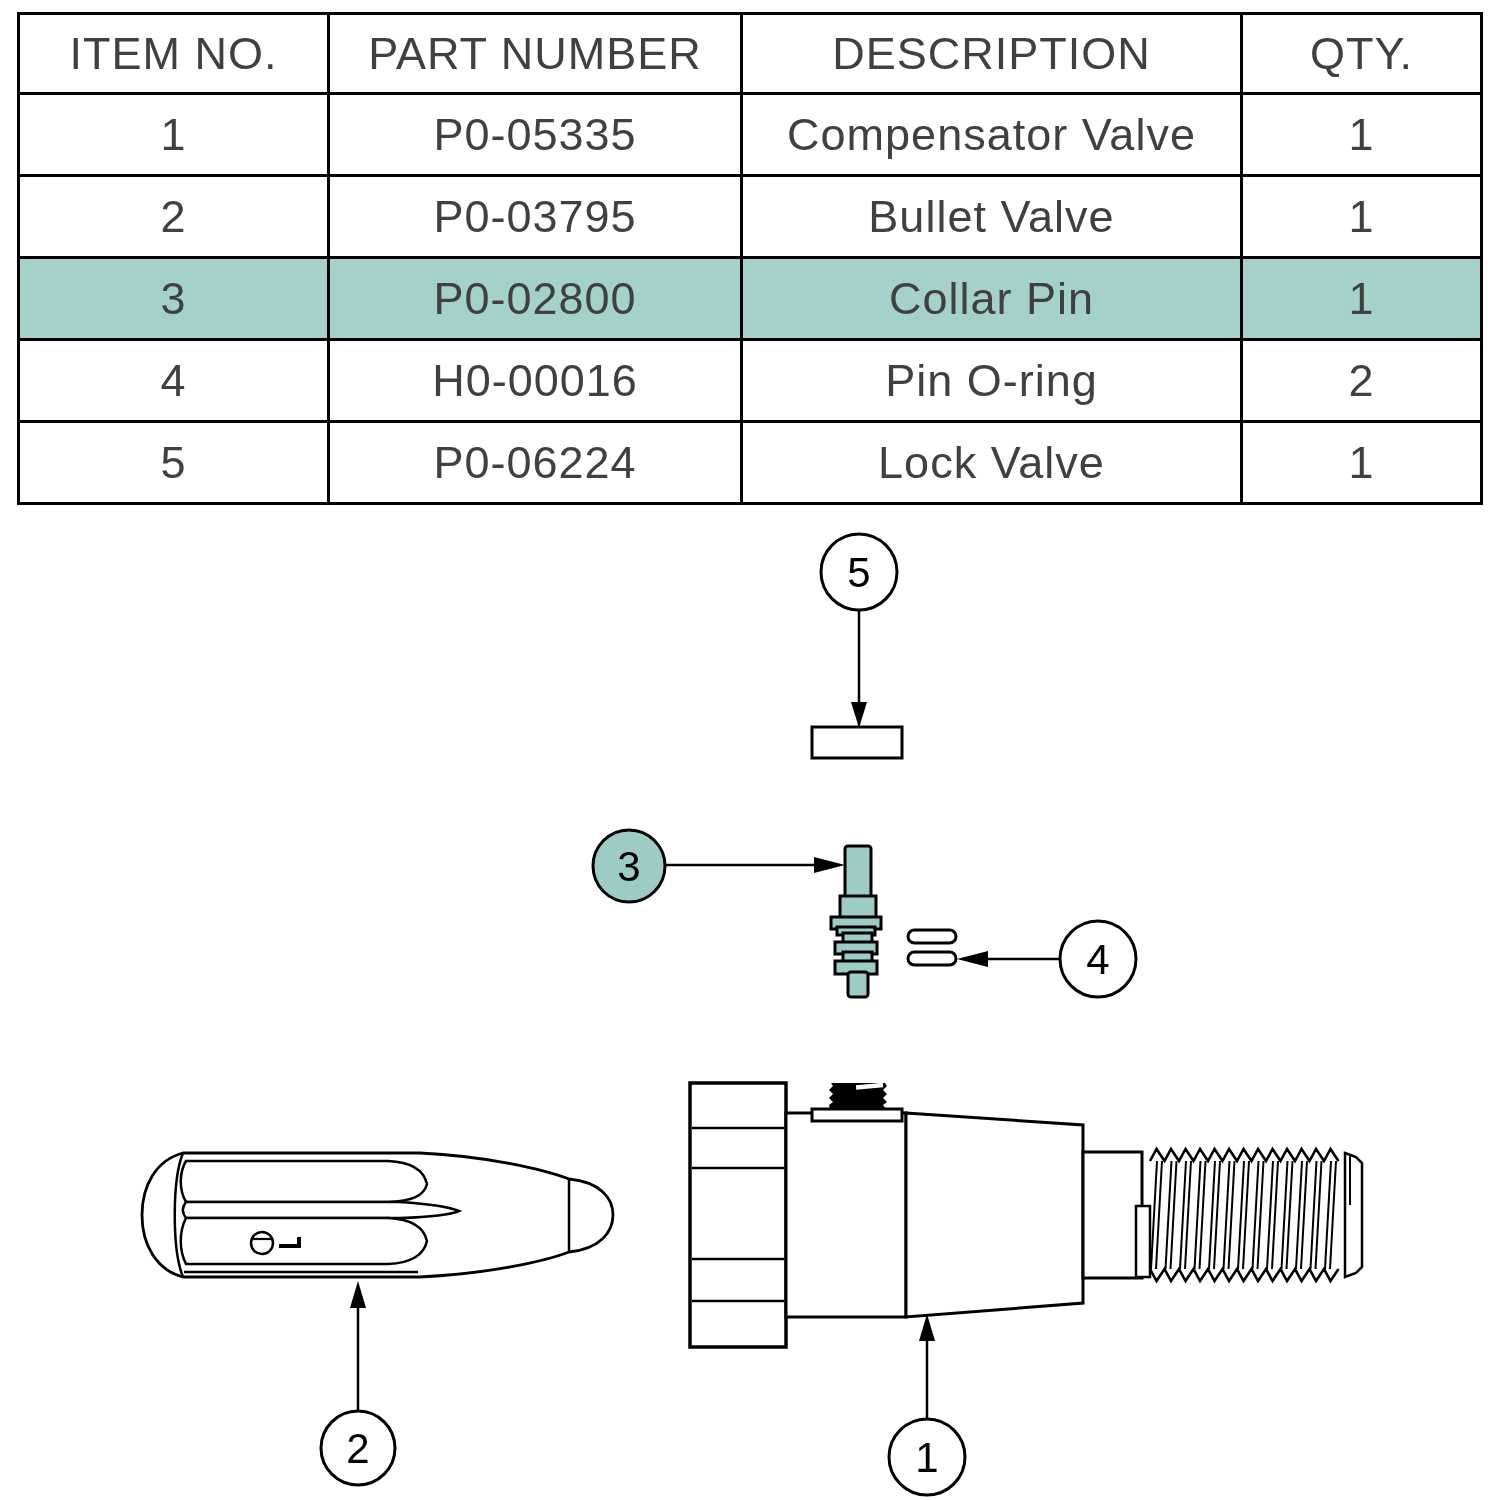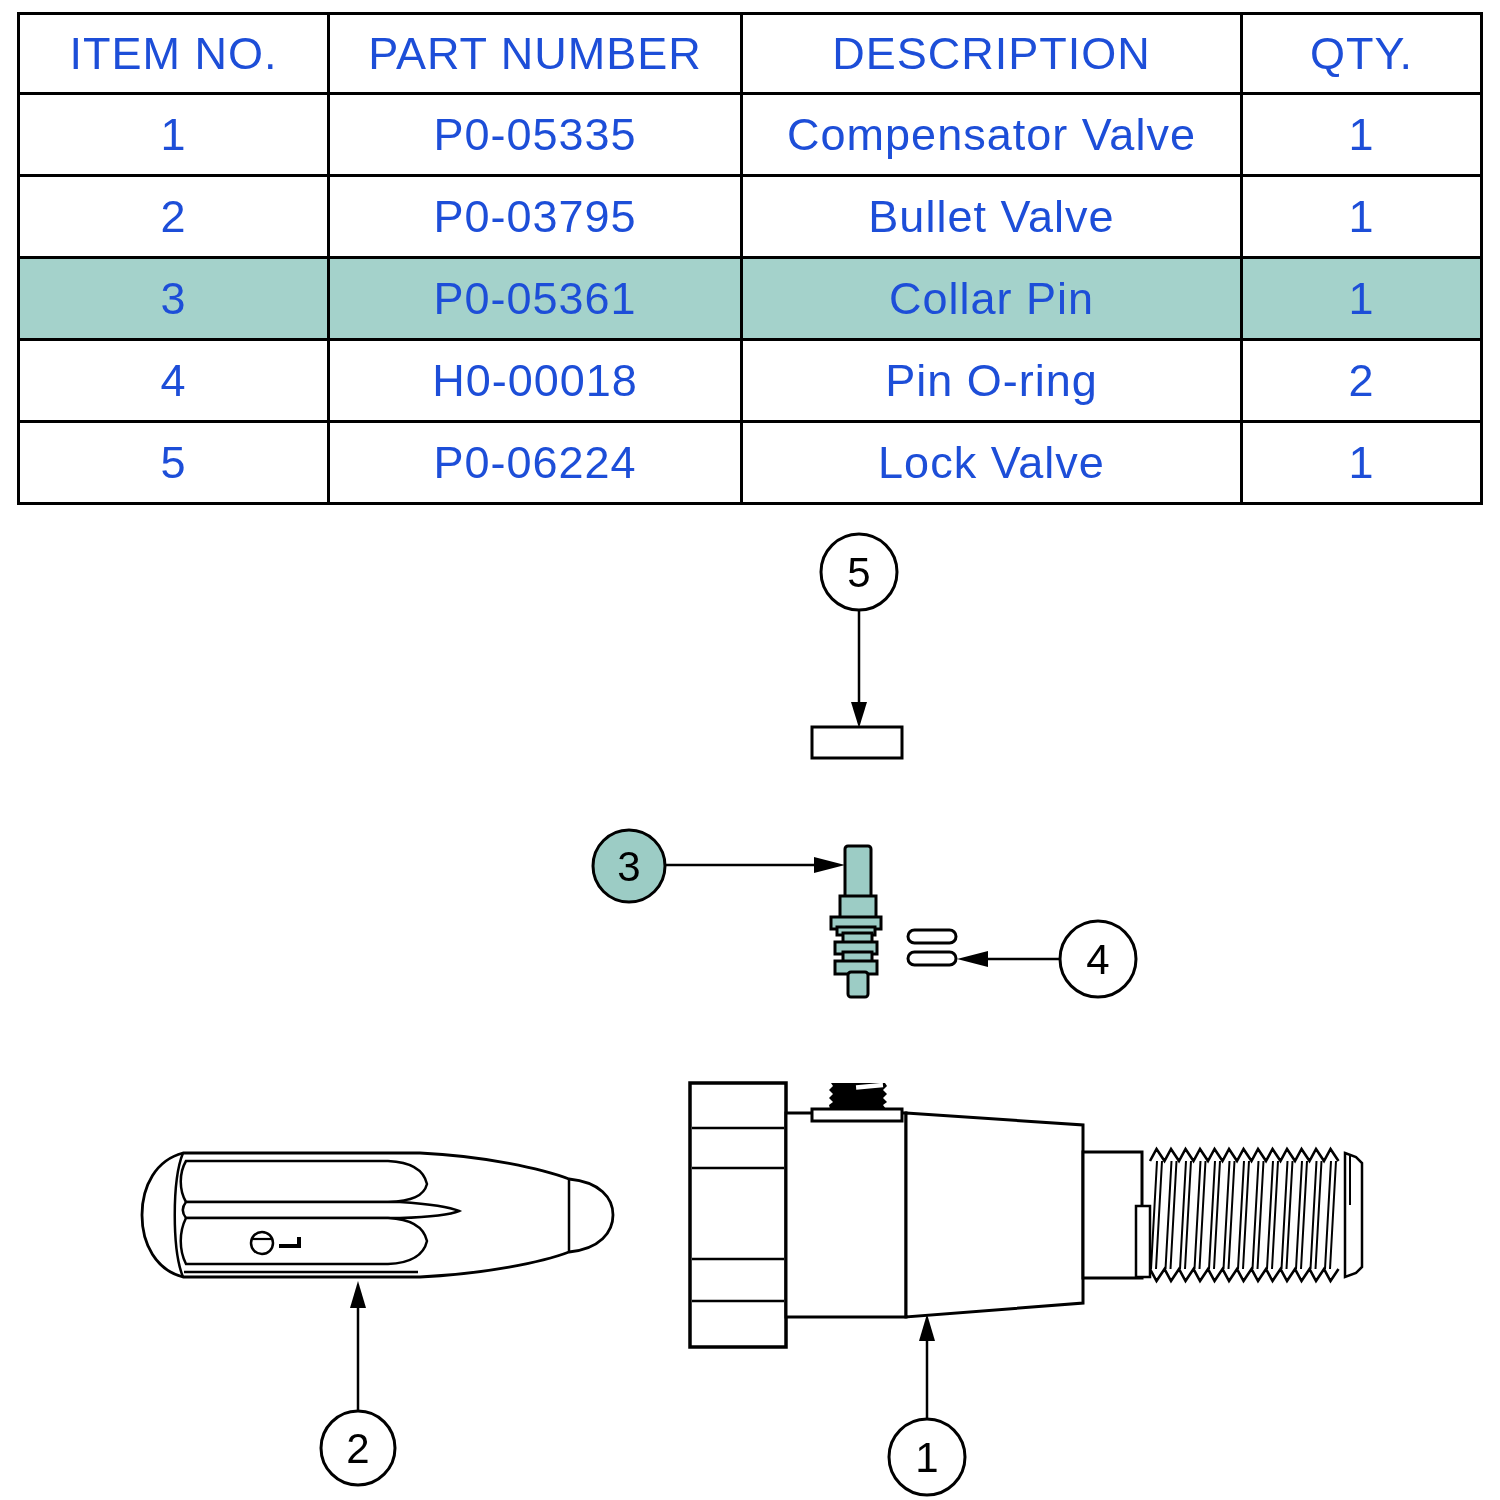--- a/index.html
+++ b/index.html
@@ -1,17 +1,17 @@
 <!DOCTYPE html>
 <html style="--teal: #9cccc5; --teal-row: #a4d2cb;"><head>
 <meta charset="utf-8">
 <style>
   html,body{margin:0;padding:0;background:#ffffff;}
   .canvas{position:relative;width:1500px;height:1500px;background:#fff;overflow:hidden;
-          font-family:"Liberation Sans", sans-serif;color:#1d4ed8;}
+          font-family:"Liberation Sans", sans-serif;color:#404040;}
   table.bom{position:absolute;left:17px;top:12px;width:1463px;border-collapse:collapse;
             table-layout:fixed;font-size:45px;font-weight:300;letter-spacing:1px;}
   table.bom th, table.bom td{border:3px solid #000;text-align:center;vertical-align:middle;
             padding:0;font-weight:300;white-space:nowrap;overflow:hidden;}
   table.bom thead tr{height:80px;}
   table.bom tbody tr{height:82px;background:#fff;}
   table.bom tbody tr.hl{background:var(--teal-row,#a4d2cb);}
   .col-item{width:310px;}.col-part{width:413px;}.col-desc{width:500px;}.col-qty{width:240px;}
   svg.diagram{position:absolute;left:0;top:0;width:1500px;height:1500px;}
   .teal{fill:var(--teal,#9cccc5);}
@@ -46,27 +46,27 @@
           <td>1</td>
         </tr>
         <tr>
           <td>2</td>
           <td>P0-03795</td>
           <td>Bullet Valve</td>
           <td>1</td>
         </tr>
         <tr class="hl">
           <td>3</td>
-          <td>P0-05361</td>
+          <td>P0-02800</td>
           <td>Collar Pin</td>
           <td>1</td>
         </tr>
         <tr>
           <td>4</td>
-          <td>H0-00018</td>
+          <td>H0-00016</td>
           <td>Pin O-ring</td>
           <td>2</td>
         </tr>
         <tr>
           <td>5</td>
           <td>P0-06224</td>
           <td>Lock Valve</td>
           <td>1</td>
         </tr>
       </tbody>

